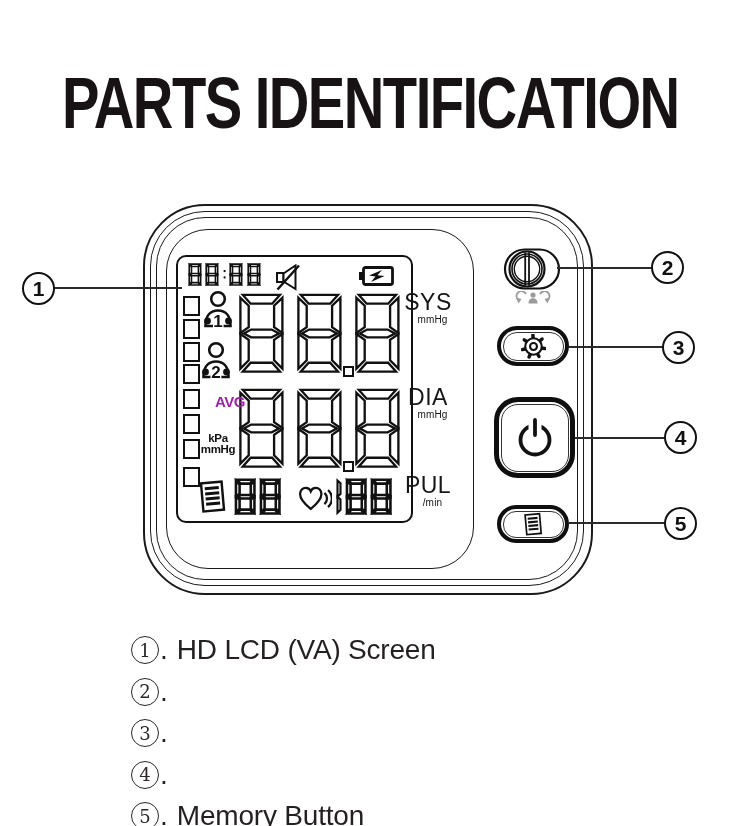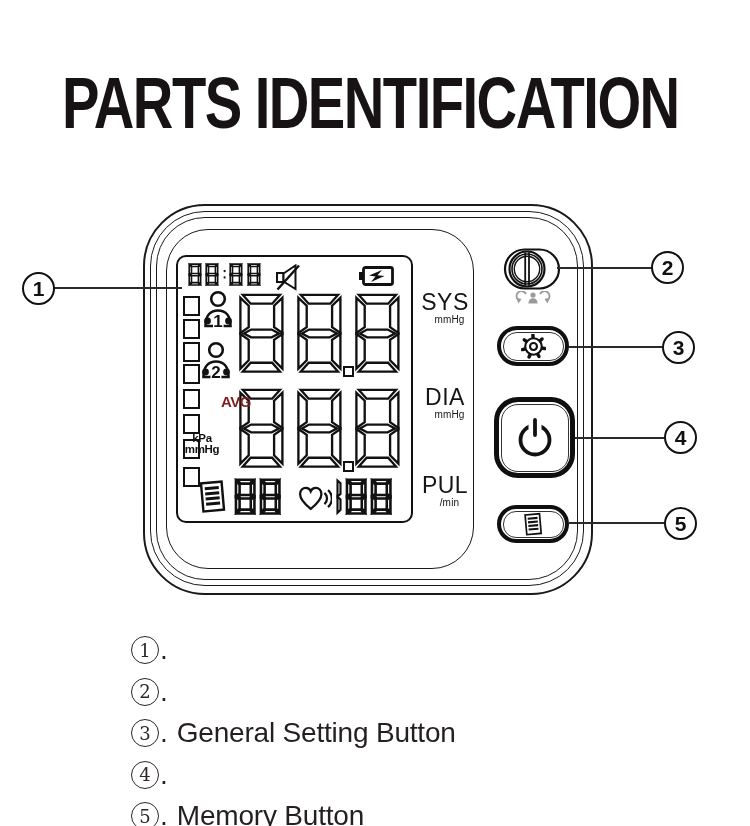--- a/index.html
+++ b/index.html
@@ -23,28 +23,28 @@
   #lcd{position:absolute;left:176px;top:255px;width:233px;height:264px;
        border:2.5px solid #111;border-radius:10px;background:#fff;}
   #lcd .abs{position:absolute;}
   .ind{position:absolute;left:5px;width:13px;height:16px;border:2.2px solid #111;background:#fff;}
   .digrow{display:flex;align-items:flex-start;}
   .seg{display:block;flex:0 0 auto;}
   #clockrow{left:10px;top:6px;gap:3.5px;}
   #sysrow{left:58px;top:34px;gap:7px;}
   #diarow{left:58px;top:129px;gap:7px;}
   .dp{position:absolute;width:7px;height:7px;border:2px solid #111;background:#fff;}
-  #avg{left:37px;top:136px;width:42px;font-size:15px;font-weight:700;letter-spacing:-.5px;text-align:center;color:#7f1d1d;}
-  #kpa{left:0;top:176px;width:48px;text-align:center;font-size:11.5px;font-weight:700;
+  #avg{left:31px;top:136px;width:42px;font-size:15px;font-weight:700;letter-spacing:-.5px;text-align:center;color:#a21caf;}
+  #kpa{left:16px;top:176px;width:48px;text-align:center;font-size:11.5px;font-weight:700;
        line-height:10.5px;letter-spacing:-.3px;color:#111;}
   #bottomrow{left:20px;top:221px;display:flex;align-items:flex-end;}
   .smrow{display:flex;gap:3px;align-items:flex-end;}
 
   
-  .plabel{position:absolute;left:417px;width:56px;text-align:center;color:#161616;}
+  .plabel{position:absolute;left:400px;width:56px;text-align:center;color:#161616;}
   .plabel .big{font-size:23px;letter-spacing:.5px;line-height:23px;}
   .plabel .unit{font-size:10px;letter-spacing:.2px;line-height:11px;padding-left:9px;}
 
   
   .btn{position:absolute;background:#fff;border:4px solid #0f0f0f;box-sizing:border-box;
        display:flex;align-items:center;justify-content:center;}
   .btn::after{content:'';position:absolute;inset:1.5px;border:1px solid #333;pointer-events:none;}
   #btn-gear{left:497px;top:326px;width:72px;height:40px;border-radius:20px;}
   #btn-gear::after{border-radius:14px;}
   #btn-power{left:494px;top:397px;width:81px;height:81px;border-radius:24px;border-width:5px;}
@@ -325,29 +325,29 @@
       <span>4</span>
     </div>
   <div class="callout" style="left:664px;top:507px">
       <span>5</span>
     </div>
 
   <div id="legend">
     <div class="lrow">
       <span class="lcirc">1</span>
         <span class="lp">.</span>
+        <span class="ltext">HD LCD (VA) Screen</span>
     </div>
     <div class="lrow">
       <span class="lcirc">2</span>
         <span class="lp">.</span>
     </div>
     <div class="lrow">
       <span class="lcirc">3</span>
         <span class="lp">.</span>
-        <span class="ltext">General Setting Button</span>
     </div>
     <div class="lrow">
       <span class="lcirc">4</span>
         <span class="lp">.</span>
     </div>
     <div class="lrow">
       <span class="lcirc">5</span>
         <span class="lp">.</span>
         <span class="ltext">Memory Button</span>
     </div>

